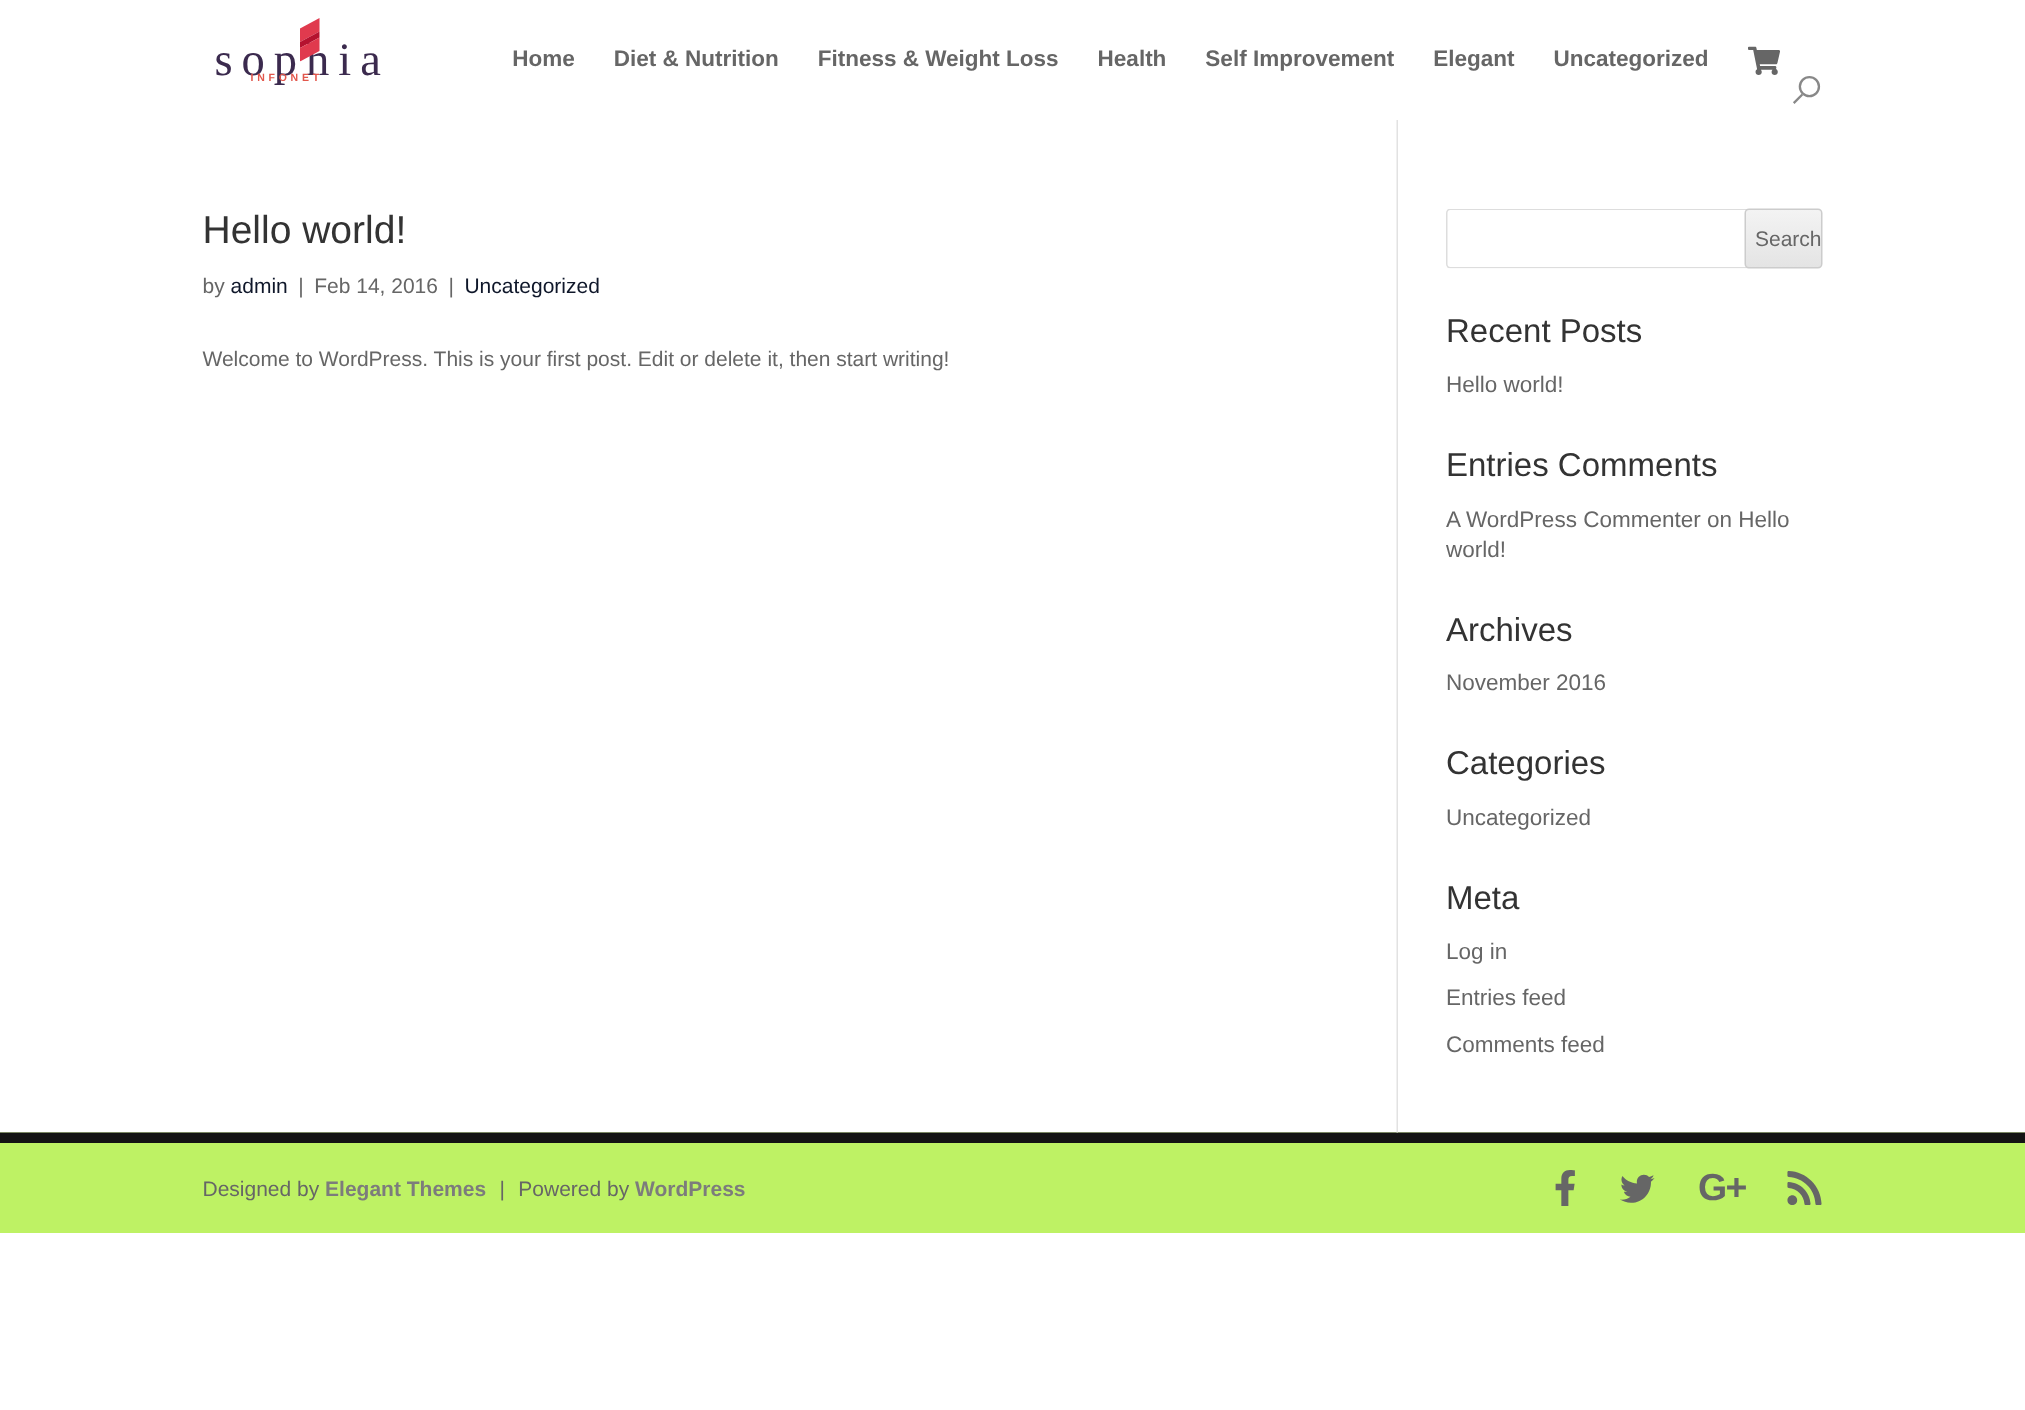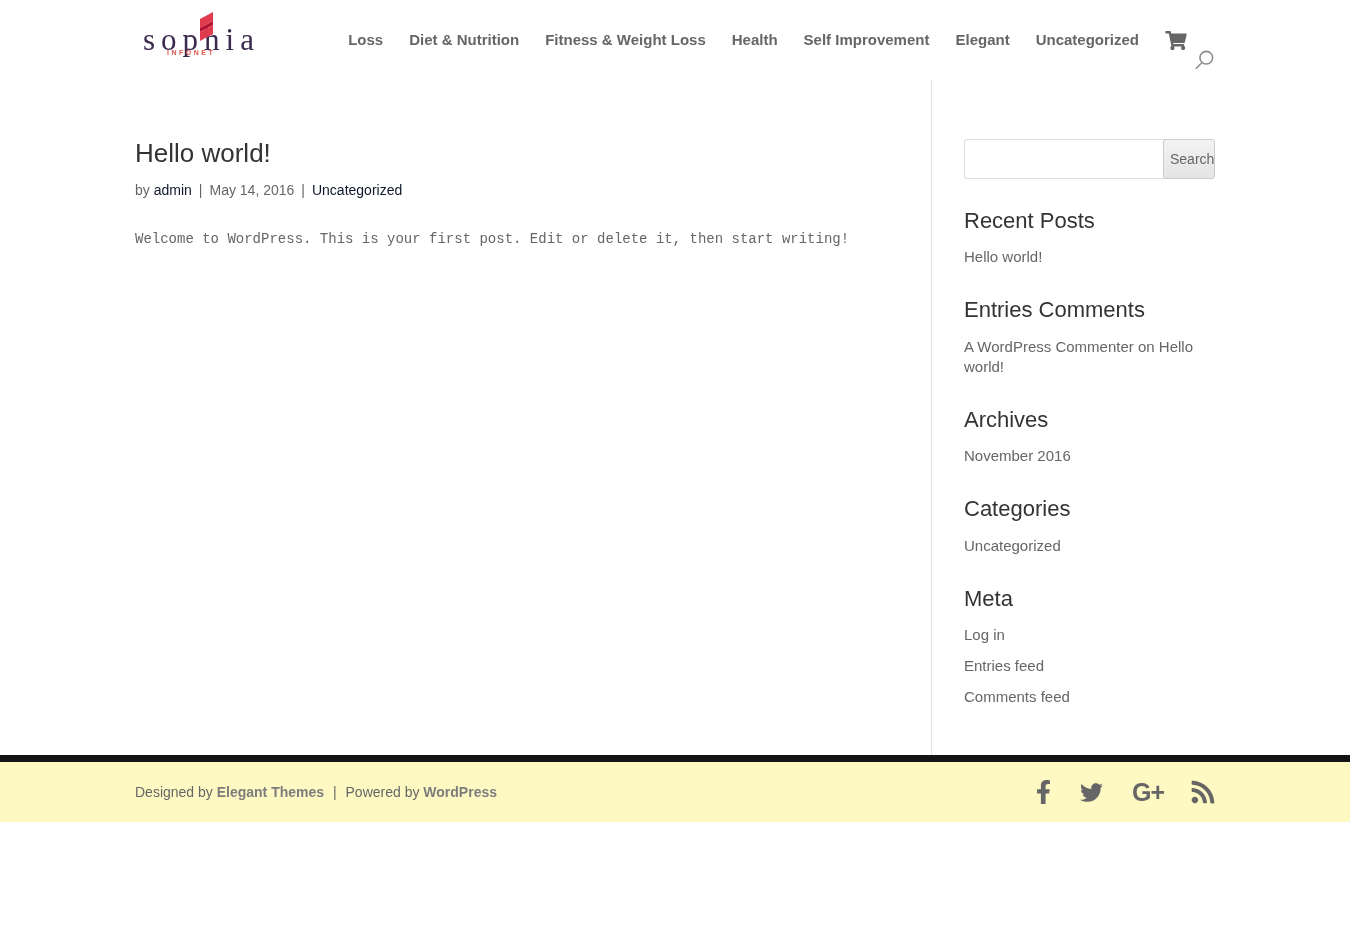--- a/index.html
+++ b/index.html
@@ -47,21 +47,21 @@
     width: 20px; height: 20px; display: block;
   }
 
   
   .page { width: 1080px; margin: 0 auto; display: flex; min-height: 675px; }
   .content { width: 852px; padding-top: 58px; }
   .post-title { font-size: 26px; color: #333; font-weight: 500; margin: 0; line-height: 1.2; }
   .post-meta { margin: 13px 0 0; font-size: 14px; color: #666; }
   .post-meta a { color: #0f172a; }
   .meta-sep { margin: 0 7px; }
-  .post-body { margin: 29px 0 0; font-size: 14px; color: #666; line-height: 24px; font-family: Liberation Mono, monospace; }
+  .post-body { margin: 29px 0 0; font-size: 14px; color: #666; line-height: 24px; }
 
   
   .sidebar {
     flex: 1; border-left: 1px solid #e2e2e2;
     padding: 59px 0 0 32px;
   }
   .searchform { display: flex; height: 40px; margin-bottom: 29px; }
   .searchinput {
     flex: 1; min-width: 0; border: 1px solid #ddd; border-right: none;
     border-radius: 3px 0 0 3px; padding: 0 10px; font-size: 14px; color: #666;
@@ -74,21 +74,21 @@
     cursor: pointer; font-family: inherit;
   }
   .widget { margin-bottom: 30px; margin-top: 28px; }
   .widget-title { font-size: 22px; color: #333; font-weight: 500; margin: 0 0 13px; line-height: 1.2; }
   .widget ul { list-style: none; margin: 0; padding: 0; }
   .widget li { margin-bottom: 11px; font-size: 15px; line-height: 20px; }
   .widget a { color: #666; }
   .comment-item { line-height: 24px; color: #666; }
 
   
-  .footer { background: #fef9c3; border-top: 7px solid #141414; }
+  .footer { background: #bef264; border-top: 7px solid #141414; }
   .footer-inner {
     width: 1080px; margin: 0 auto; height: 60px;
     display: flex; align-items: center; justify-content: space-between;
   }
   .footer-text { font-size: 14px; color: #666; }
   .footer-text .bold-link { color: #7c7c7c; font-weight: 700; }
   .footer-sep { margin: 0 5px; }
   .social { display: flex; align-items: center; gap: 27px; }
   .social-link { display: inline-flex; align-items: center; cursor: pointer; }
   .social svg { fill: #666; }
@@ -108,21 +108,21 @@
         <svg width="15" height="29" viewBox="0 0 15 29">
           <path d="M1,7 L14,0 L14,9 L1,16 Z" fill="#e03a4e"></path>
           <path d="M1,16 L14,9 L14,13 L1,20 Z" fill="#b5122f"></path>
           <path d="M1,20 L14,13 L14,22 L1,29 Z" fill="#e03a4e"></path>
         </svg>
       </span>
       <span class="logo-tag">INFONET</span>
     </a>
 
     <nav class="nav">
-      <a href="#">Loss</a>
+      <a href="#">Home</a>
       <a href="#">Diet &amp; Nutrition</a>
       <a href="#">Fitness &amp; Weight Loss</a>
       <a href="#">Health</a>
       <a href="#">Self Improvement</a>
       <a href="#">Elegant</a>
       <a href="#">Uncategorized</a>
       <span class="cart-icon">
         <svg width="22" height="19" viewBox="0 0 576 512">
             <path fill="#666" d="M528.12 301.319l47.273-208C578.806 78.301 567.391 64 551.99 64H159.208l-9.166-44.81C147.758 8.021 137.93 0 126.529 0H24C10.745 0 0 10.745 0 24v16c0 13.255 10.745 24 24 24h69.883l70.248 343.435C147.325 417.1 136 435.222 136 456c0 30.928 25.072 56 56 56s56-25.072 56-56c0-15.674-6.447-29.835-16.824-40h209.648C430.447 426.165 424 440.326 424 456c0 30.928 25.072 56 56 56s56-25.072 56-56c0-22.172-12.888-41.332-31.579-50.405l5.517-24.276c3.413-15.018-8.002-29.319-23.403-29.319H218.117l-6.545-32h293.145c11.206 0 20.92-7.754 23.403-22.681z"></path>
           </svg>
@@ -136,21 +136,21 @@
       </svg>
     </span>
   </div>
 </header>
 
 <div class="page">
 
   <main class="content">
     <article>
       <h1 class="post-title">Hello world!</h1>
-      <p class="post-meta"><span>by</span> <a href="#">admin</a><span class="meta-sep">|</span><span>May 14, 2016</span><span class="meta-sep">|</span><a href="#">Uncategorized</a></p>
+      <p class="post-meta"><span>by</span> <a href="#">admin</a><span class="meta-sep">|</span><span>Feb 14, 2016</span><span class="meta-sep">|</span><a href="#">Uncategorized</a></p>
       <p class="post-body">Welcome to WordPress. This is your first post. Edit or delete it, then start writing!</p>
     </article>
   </main>
 
   <aside class="sidebar">
 
     <form class="searchform">
       <input class="searchinput" type="text" placeholder="" style="">
       <button class="searchbtn" type="button">Search</button>
     </form>

